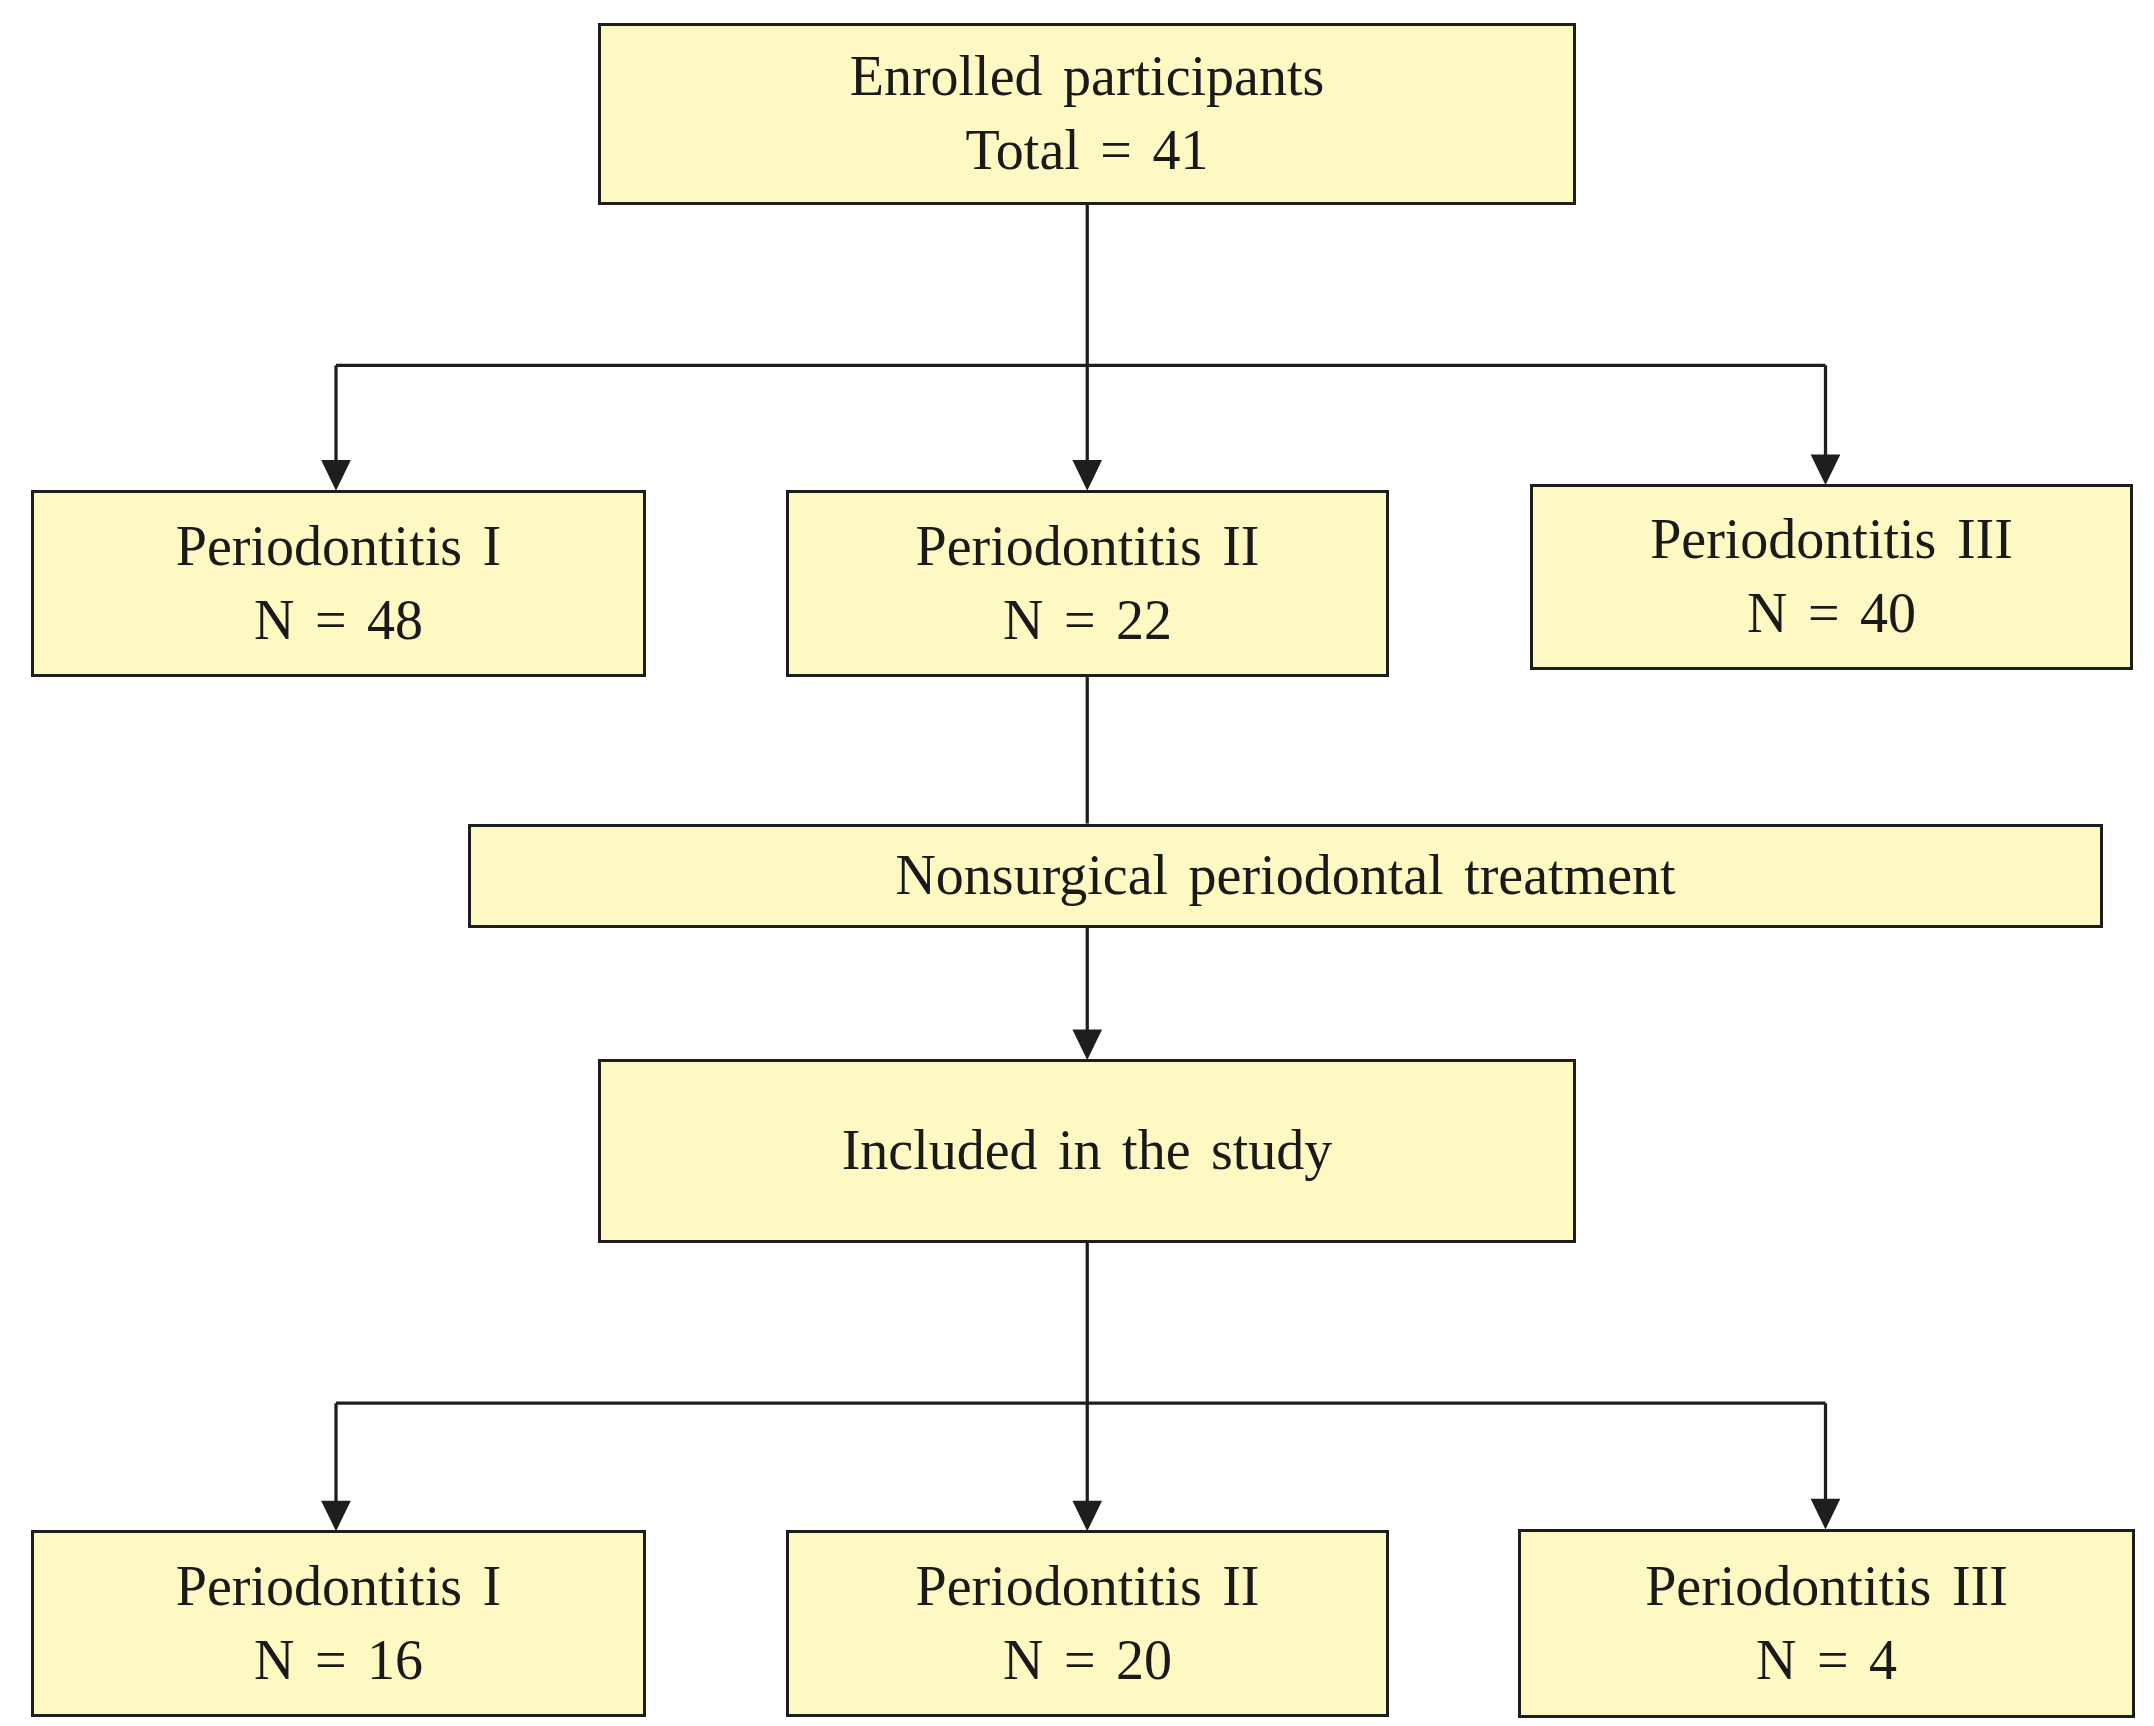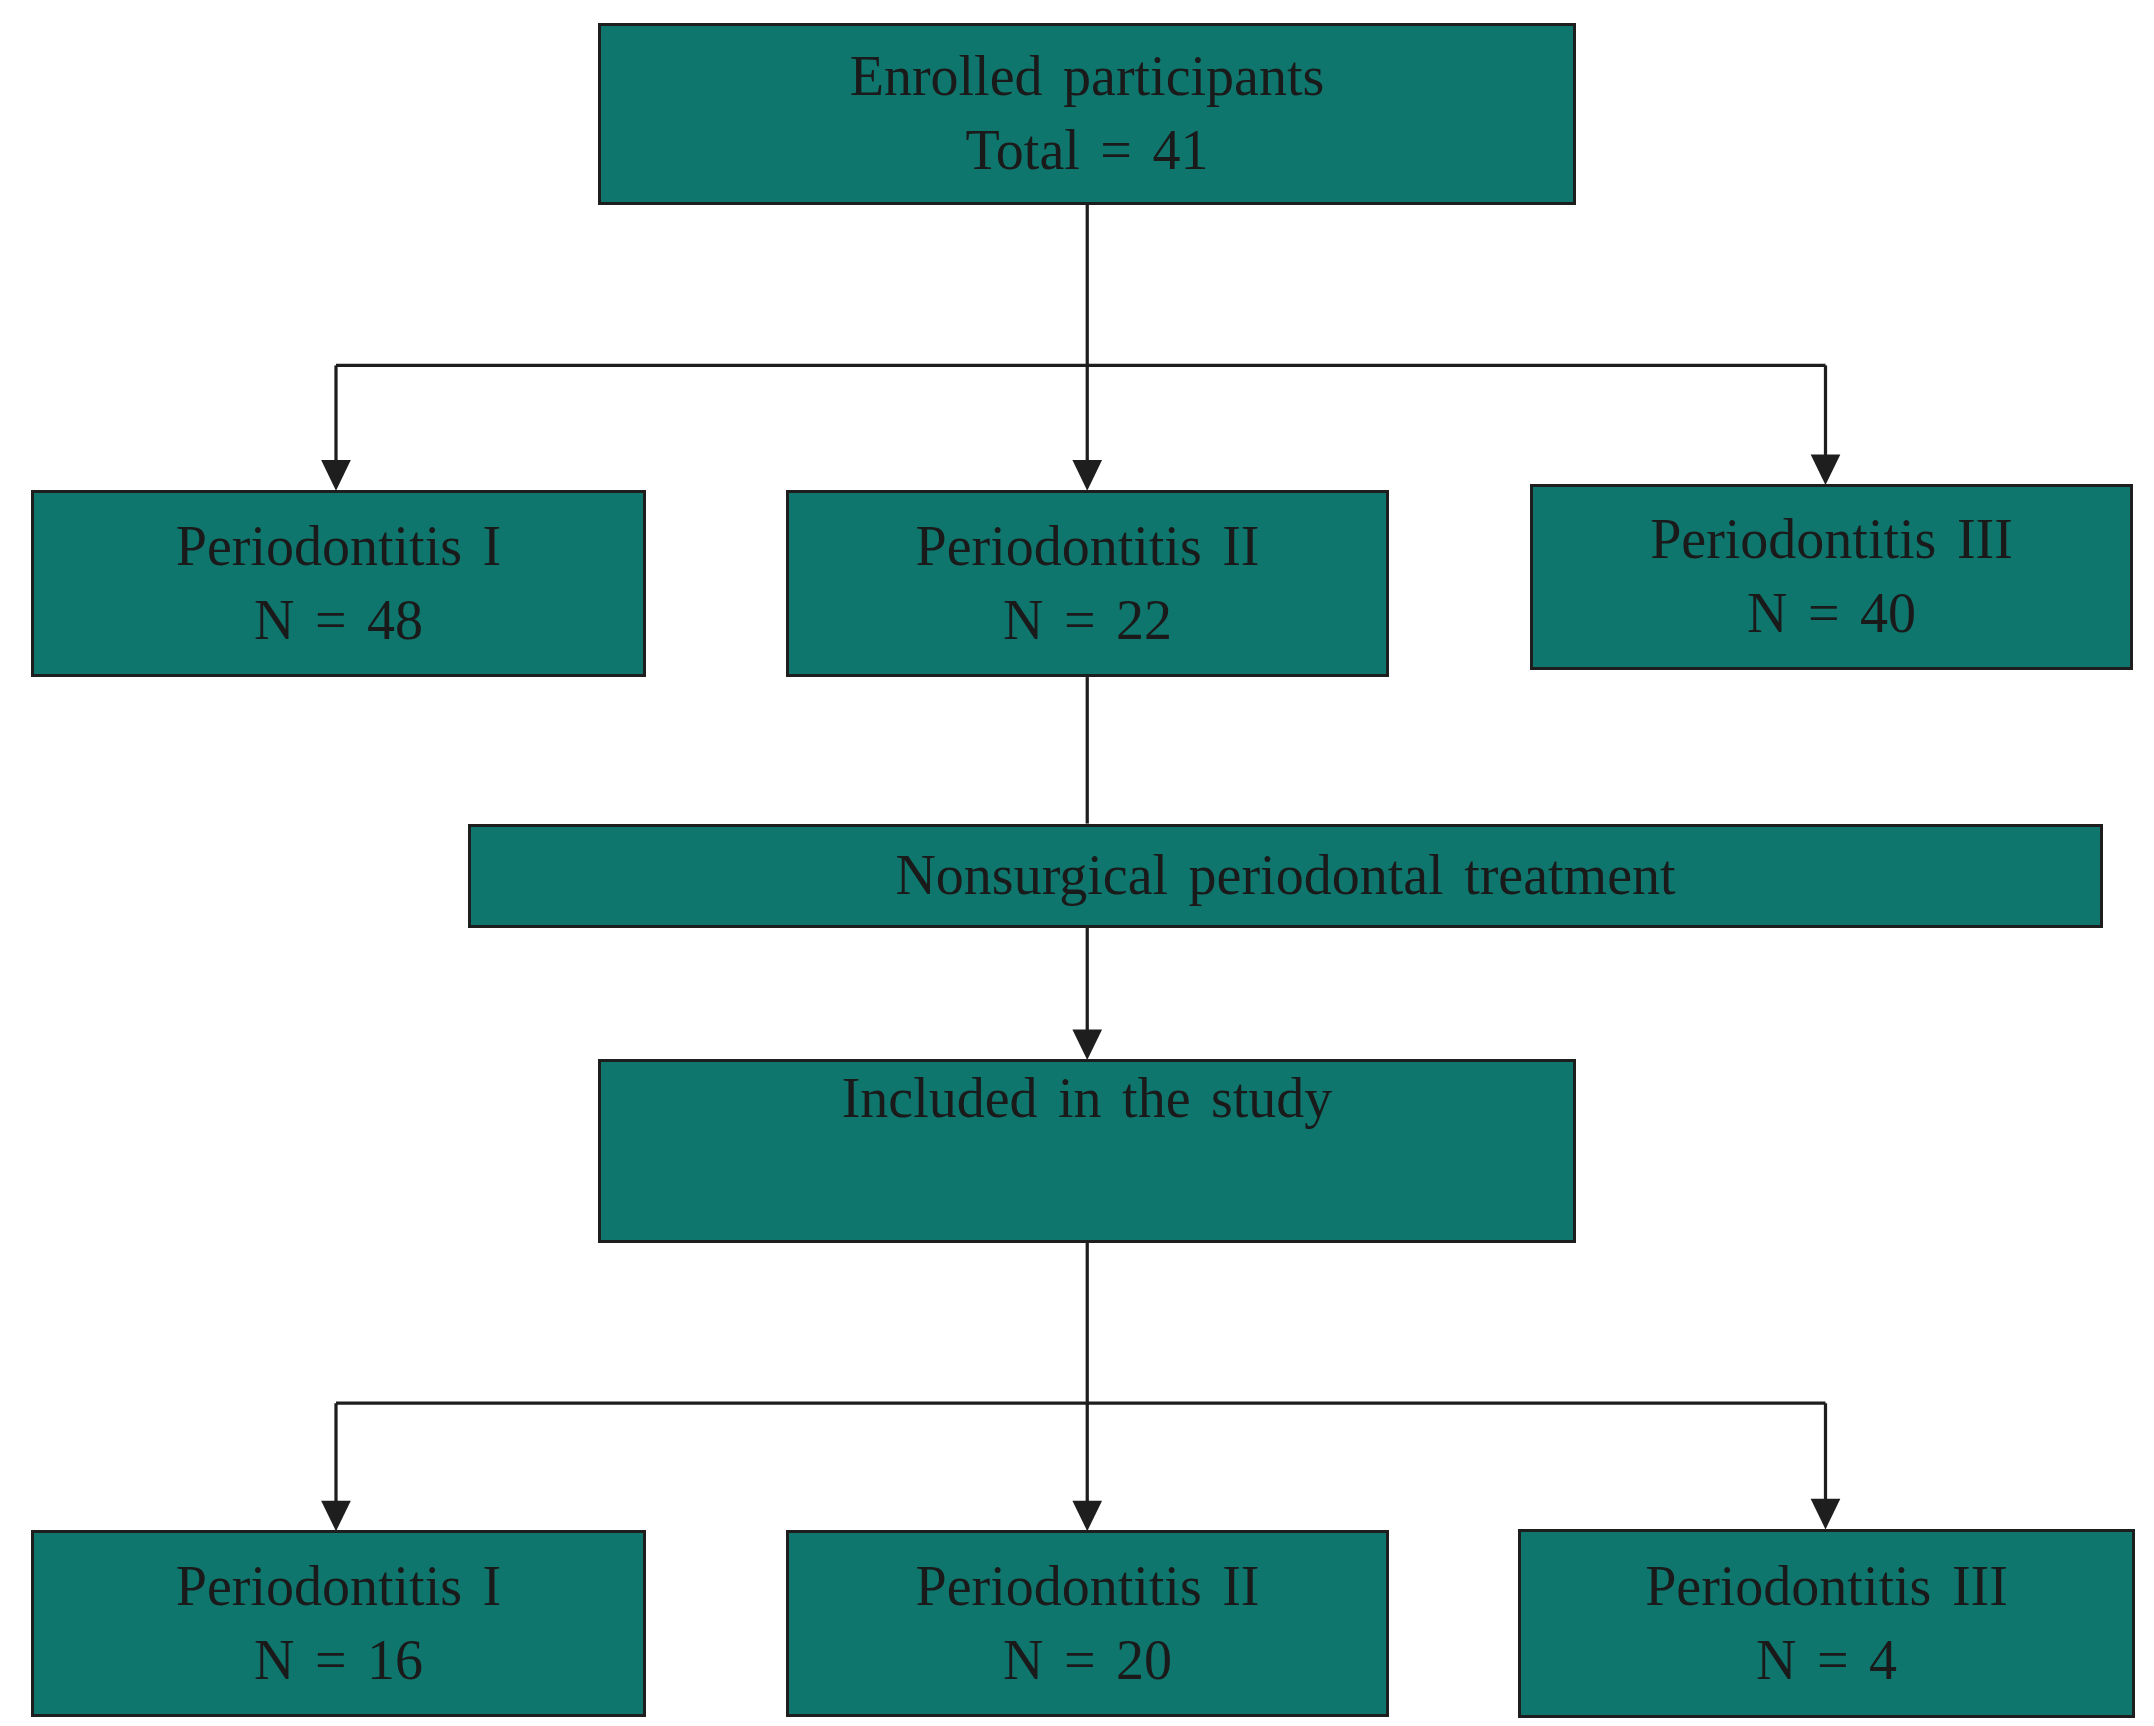--- a/index.html
+++ b/index.html
@@ -14,21 +14,21 @@
     overflow: hidden;
   }
   .connectors {
     position: absolute;
     left: 0; top: 0;
     width: 2155px; height: 1726px;
   }
   .node {
     position: absolute;
     border: 3.7px solid #1e1e1e;
-    background: #0f766e;
+    background: #fef9c3;
     display: flex;
     flex-direction: column;
     align-items: center;
     justify-content: center;
     text-align: center;
     font-size: 56px;
     line-height: 1.32;
     word-spacing: 6.5px;
   }
   .node span { display: block; white-space: nowrap; }
@@ -85,21 +85,21 @@
 
   <div class="node" style="left:1530px; top:484px; width:603px; height:186px;">
     <span>Periodontitis III</span>
     <span>N = 40</span>
   </div>
 
   <div class="node" style="left:468px; top:824px; width:1635px; height:104px;">
     <span>Nonsurgical periodontal treatment</span>
   </div>
 
-  <div class="node" style="left:598px; top:1059px; width:978px; height:184px;justify-content:space-between;">
+  <div class="node" style="left:598px; top:1059px; width:978px; height:184px;">
     <span>Included in the study</span>
   </div>
 
   <div class="node" style="left:31px; top:1530px; width:615px; height:187px;">
     <span>Periodontitis I</span>
     <span>N = 16</span>
   </div>
 
   <div class="node" style="left:786px; top:1530px; width:603px; height:187px;">
     <span>Periodontitis II</span>

